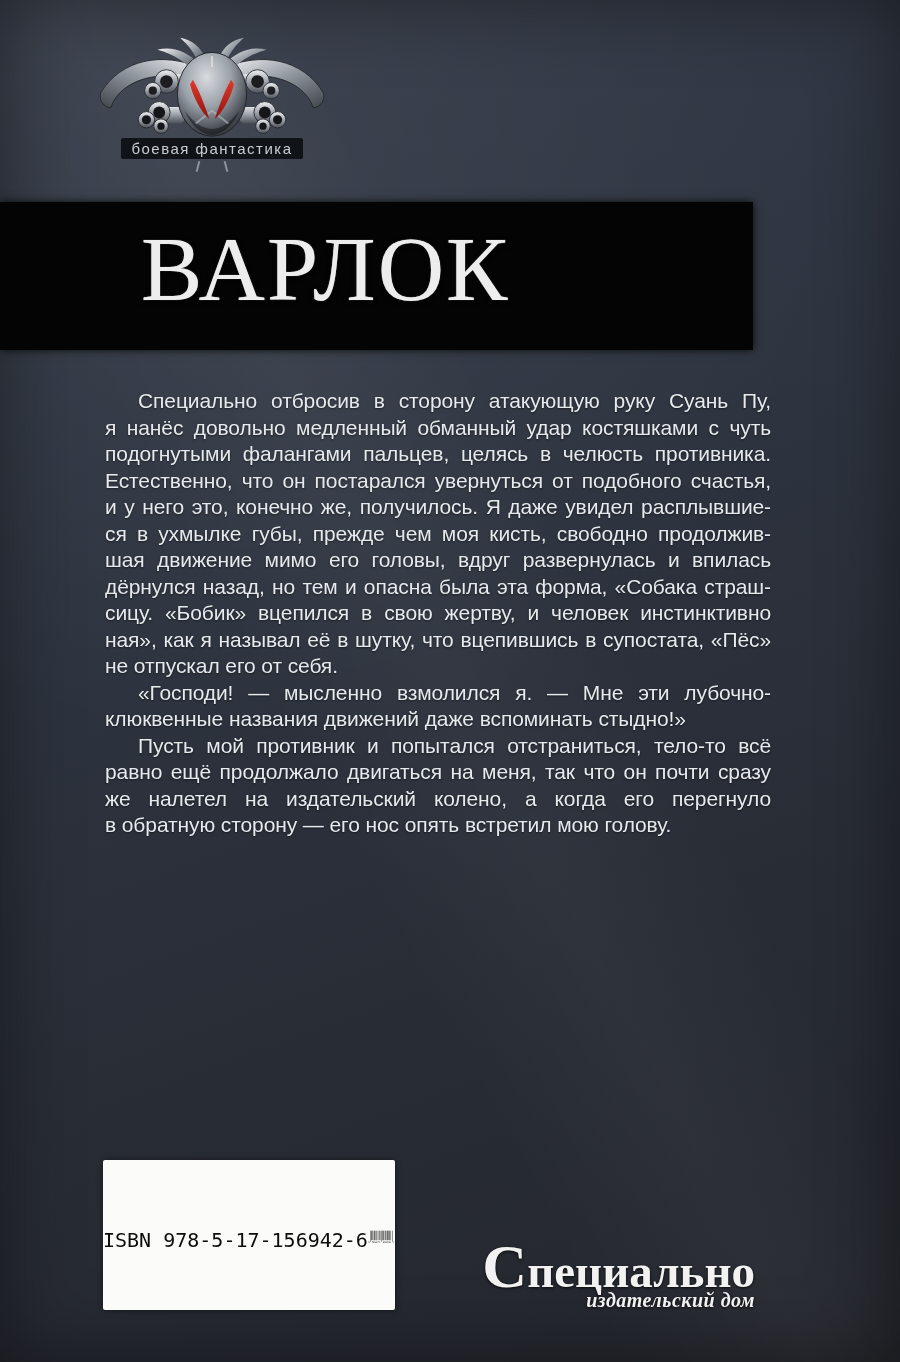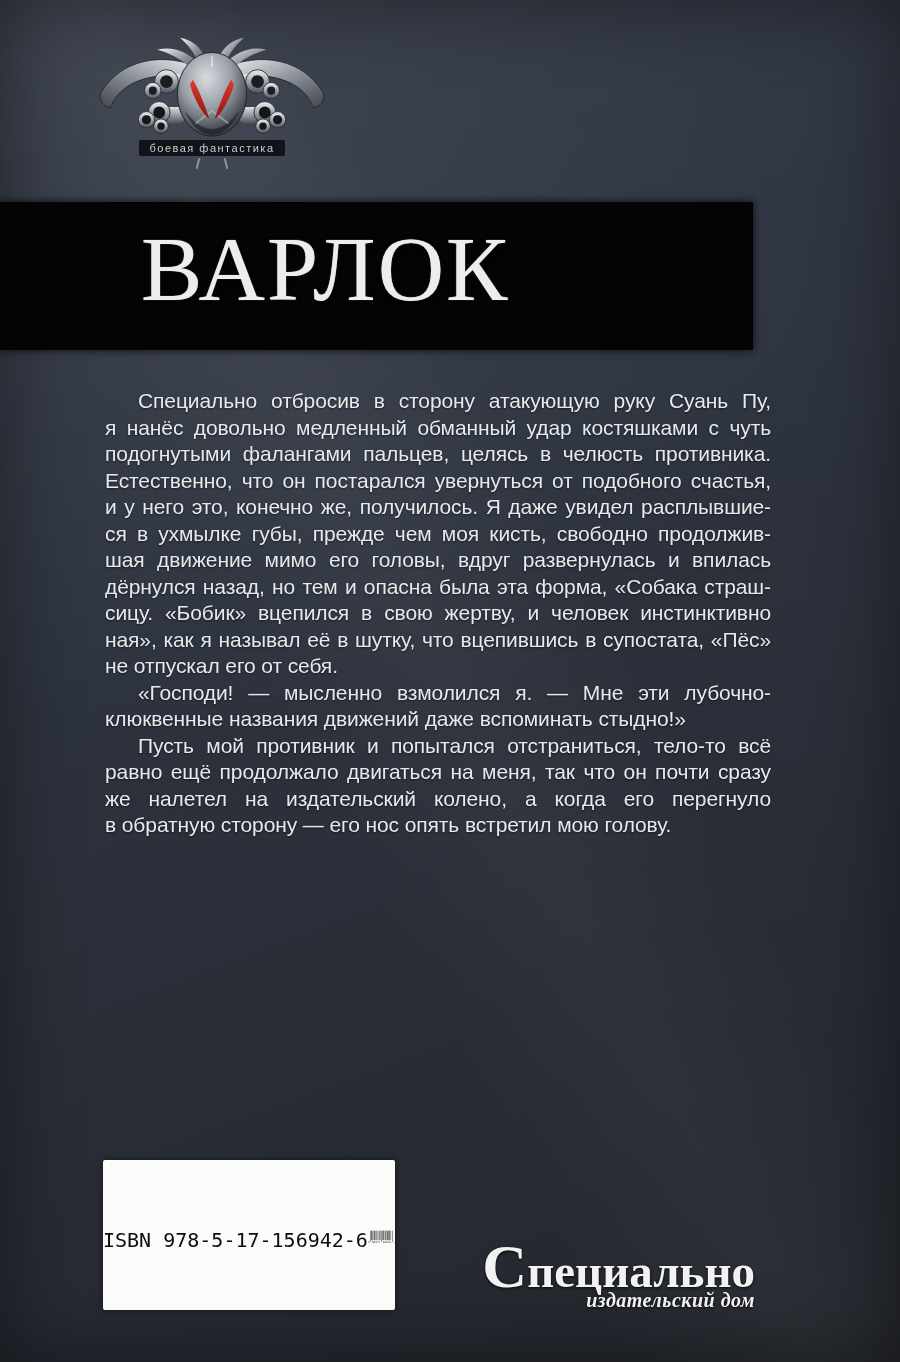--- a/index.html
+++ b/index.html
@@ -14,21 +14,21 @@
       linear-gradient(160deg, #353b48 0%, #2e3440 38%, #282c35 70%, #24272d 100%);
     box-shadow: inset 0 0 80px rgba(0,0,0,0.45);
   }
 
   
   .emblem{position:absolute;left:82px;top:36px;width:260px;text-align:center;}
   .emblem svg{display:block;width:260px;height:102px;}
   .series-caption{
     display:inline-block;margin-top:0px;
     background:rgba(8,10,13,0.85);
-    color:#c9ced4;font-size:11px;letter-spacing:1.5px;
+    color:#c9ced4;font-size:15px;letter-spacing:1.5px;
     padding:2px 10px;border-radius:2px;
   }
   .antennae{display:flex;justify-content:center;gap:26px;margin-top:2px;}
   .antennae span{display:block;width:2px;height:11px;background:#8e939b;}
   .antennae span:first-child{transform:rotate(14deg);}
   .antennae span:last-child{transform:rotate(-14deg);}
 
   
   .title-banner{
     position:absolute;left:0;top:202px;width:753px;height:148px;

